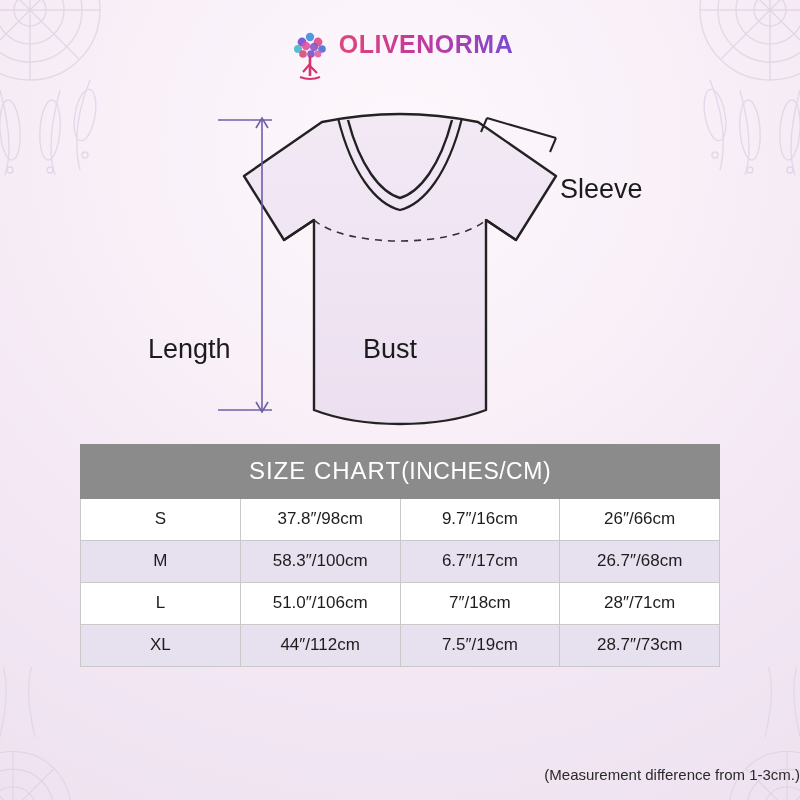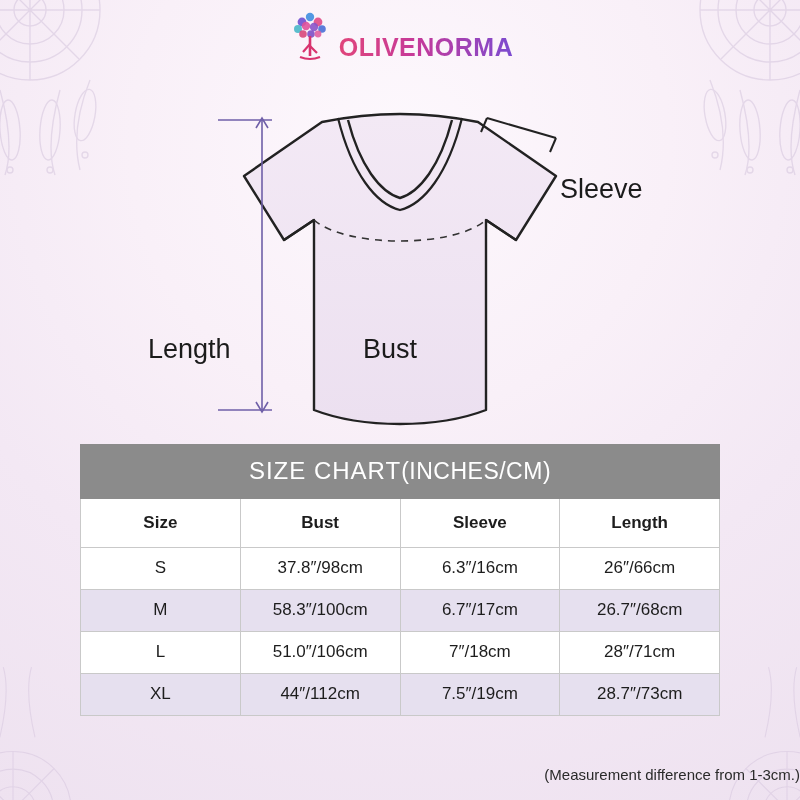--- a/index.html
+++ b/index.html
@@ -32,23 +32,23 @@
   .orn-tl { left: -60px; top: -70px; }
   .orn-tr { right: -60px; top: -70px; transform: scaleX(-1); }
   .orn-bl { left: -70px; bottom: -80px; transform: scaleY(-1); }
   .orn-br { right: -70px; bottom: -80px; transform: scale(-1,-1); }
 
   
   .brand {
     position: absolute;
     left: 0;
     right: 0;
-    top: 10px;
+    top: 30px;
     display: flex;
-    align-items: flex-end;
+    align-items: flex-start;
     justify-content: center;
     gap: 6px;
   }
   .brand-logo { width: 46px; height: 52px; display: block; }
   .brand-name {
     font-size: 25px;
     font-weight: bold;
     letter-spacing: 0.5px;
     background: linear-gradient(90deg, #e0457b 0%, #c5399a 45%, #7b4bd0 100%);
     -webkit-background-clip: text;
@@ -270,32 +270,26 @@
   </div>
 
   <div class="table-wrap">
     <table class="size-chart">
       <thead>
         <tr>
           <th class="chart-title-cell" colspan="4">
             <span>SIZE CHART</span><span class="small">(INCHES/CM)</span>
           </th>
         </tr>
-        <tr class="head-row">
-          <th class="col-size">Size</th>
-          <th class="col-bust">Bust</th>
-          <th class="col-sleeve">Sleeve</th>
-          <th class="col-length">Length</th>
-        </tr>
       </thead>
       <tbody>
         <tr class="data-row">
           <td>S</td>
           <td>37.8″/98cm</td>
-          <td>6.3″/16cm</td>
+          <td>9.7″/16cm</td>
           <td>26″/66cm</td>
         </tr>
         <tr class="data-row alt">
           <td>M</td>
           <td>58.3″/100cm</td>
           <td>6.7″/17cm</td>
           <td>26.7″/68cm</td>
         </tr>
         <tr class="data-row">
           <td>L</td>

